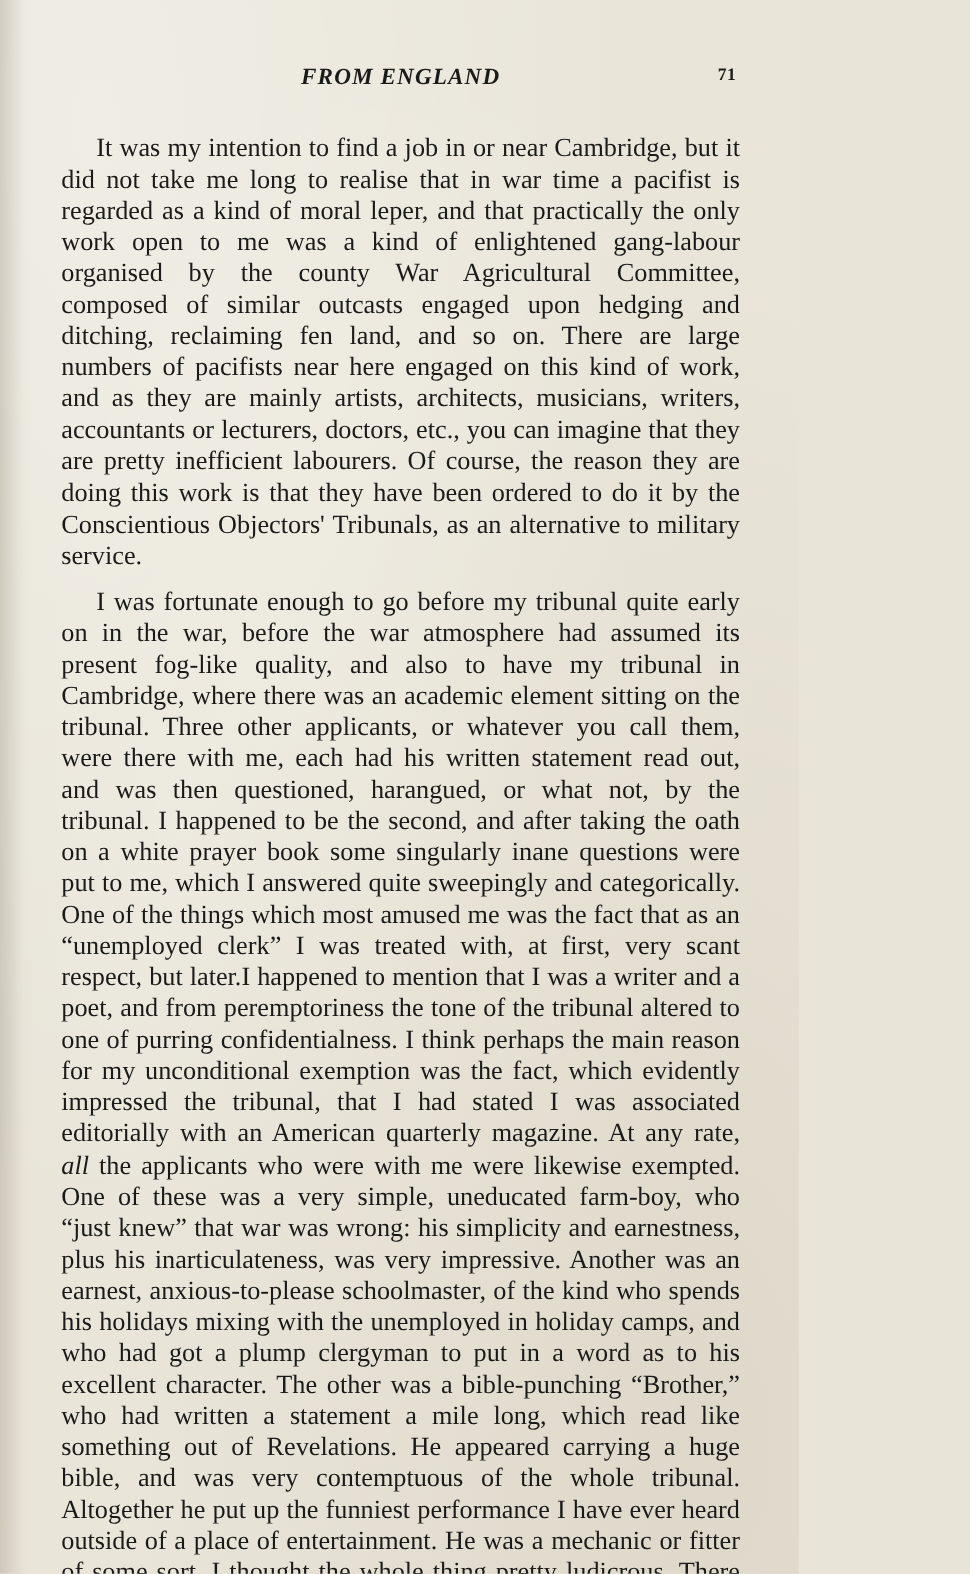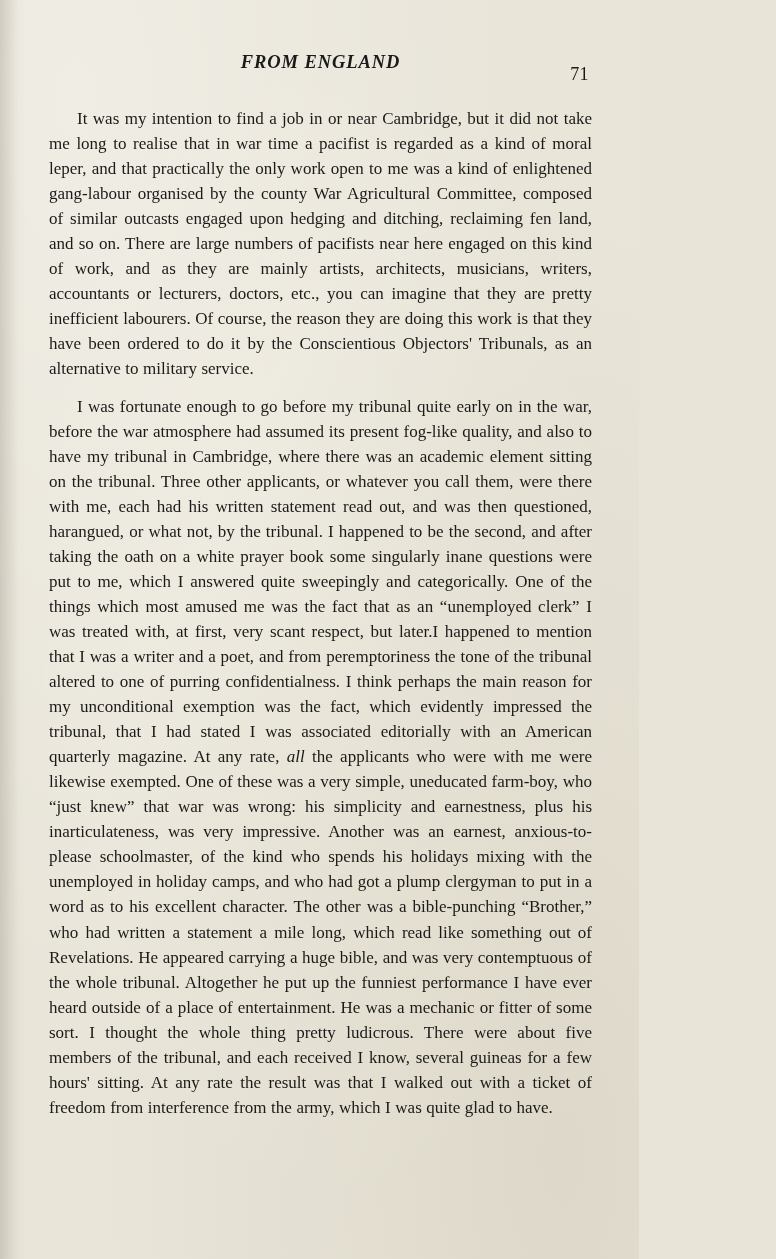--- a/index.html
+++ b/index.html
@@ -55,28 +55,28 @@
   }
   .running-head .title {
     font-style: italic;
     font-weight: bold;
     font-size: 18.5px;
     letter-spacing: 0.9px;
   }
   .running-head .folio {
     position: absolute;
     right: 3px;
-    top: 12px;
-    font-size: 18px;
-    font-weight: normal;
+    top: 1px;
+    font-size: 14px;
+    font-weight: bold;
     letter-spacing: 0.4px;
   }
   .body-text p {
     margin: 0;
-    font-size: 17px;
+    font-size: 21px;
     line-height: 25.05px;
     text-align: justify;
     text-indent: 28px;
     hyphens: none;
     word-spacing: 0.3px;
   }
   .body-text p + p {
     margin-top: 12px;
   }
   .body-text i {

